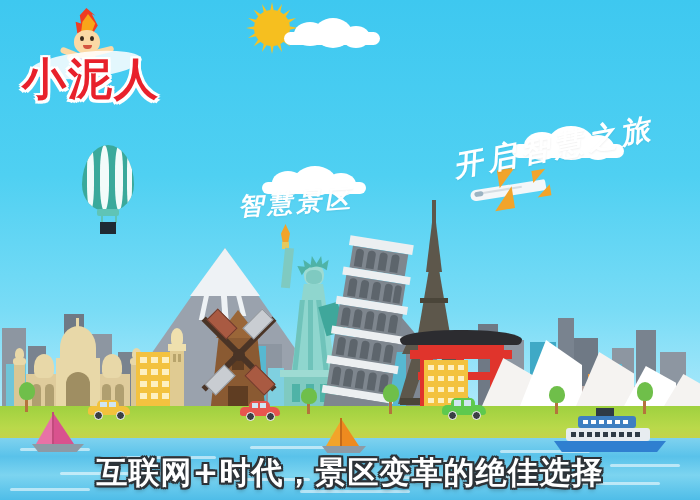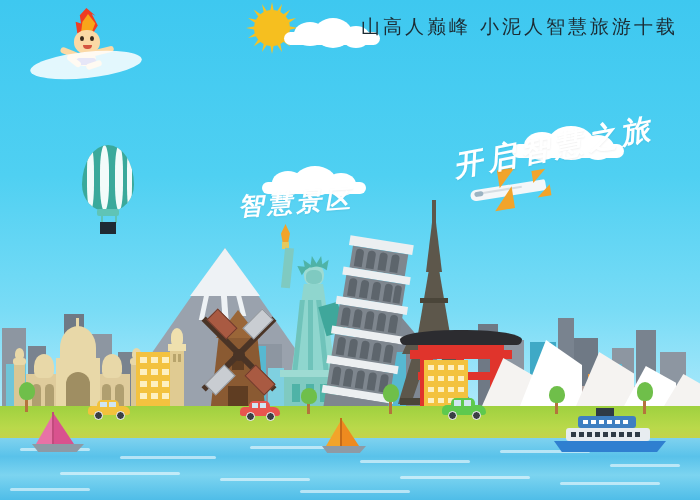--- a/index.html
+++ b/index.html
@@ -503,26 +503,26 @@
     <div class="rect" style="left:41px;top:24px;width:5px;height:5px;background:#2f3b46;"></div>
     <div class="rect" style="left:49px;top:24px;width:5px;height:5px;background:#2f3b46;"></div>
     <div class="rect" style="left:57px;top:24px;width:5px;height:5px;background:#2f3b46;"></div>
     <div class="rect" style="left:65px;top:24px;width:5px;height:5px;background:#2f3b46;"></div>
     <div class="rect" style="left:73px;top:24px;width:5px;height:5px;background:#2f3b46;"></div>
     <div class="rect" style="left:81px;top:24px;width:5px;height:5px;background:#2f3b46;"></div>
     <div class="abs" style="left:0px;top:33px;width:112px;height:11px;background:#2f7fd0;
          clip-path:polygon(0 0,100% 0,92% 100%,7% 100%);"></div>
   </div>
 
-  <div id="header-slogan" class="abs">山高人巅峰 小泥人智慧旅游十载</div>
 
   <div id="script-smart-trip" class="abs script">开启智慧之旅</div>
 
   <div id="script-smart-scenic" class="abs script">智慧景区</div>
 
+  <div id="bottom-caption" class="abs">互联网+时代，景区变革的绝佳选择</div>
 
   <div id="logo" class="abs">
 
     <div class="abs" style="left:38px;top:0px;width:64px;height:62px;">
 
       <div class="abs" style="left:20px;top:0px;width:30px;height:30px;background:#ef3d22;
            clip-path:polygon(48% 0,78% 26%,66% 20%,86% 58%,60% 100%,18% 86%,12% 46%,30% 52%,26% 24%);"></div>
       <div class="abs" style="left:26px;top:6px;width:20px;height:22px;background:#f9a51a;
            clip-path:polygon(50% 0,86% 42%,62% 100%,16% 80%,22% 36%);"></div>
 
@@ -536,15 +536,16 @@
 
       <div class="abs" style="left:8px;top:42px;width:20px;height:6px;border-radius:4px;background:#fbd9a5;transform:rotate(22deg);"></div>
       <div class="abs" style="left:40px;top:40px;width:22px;height:6px;border-radius:4px;background:#fbd9a5;transform:rotate(-14deg);"></div>
 
       <div class="abs" style="left:14px;top:50px;width:16px;height:6px;border-radius:4px;background:#fbd9a5;transform:rotate(38deg);"></div>
       <div class="abs" style="left:34px;top:54px;width:16px;height:6px;border-radius:4px;background:#fbd9a5;transform:rotate(-18deg);"></div>
     </div>
 
     <div class="abs" style="left:16px;top:44px;width:112px;height:26px;background:#fff;border-radius:50%;opacity:.85;
                 transform:rotate(-6deg);"></div>
+    <div id="logo-cn">小泥人</div>
   </div>
 
 </div>
 
 </body></html>

